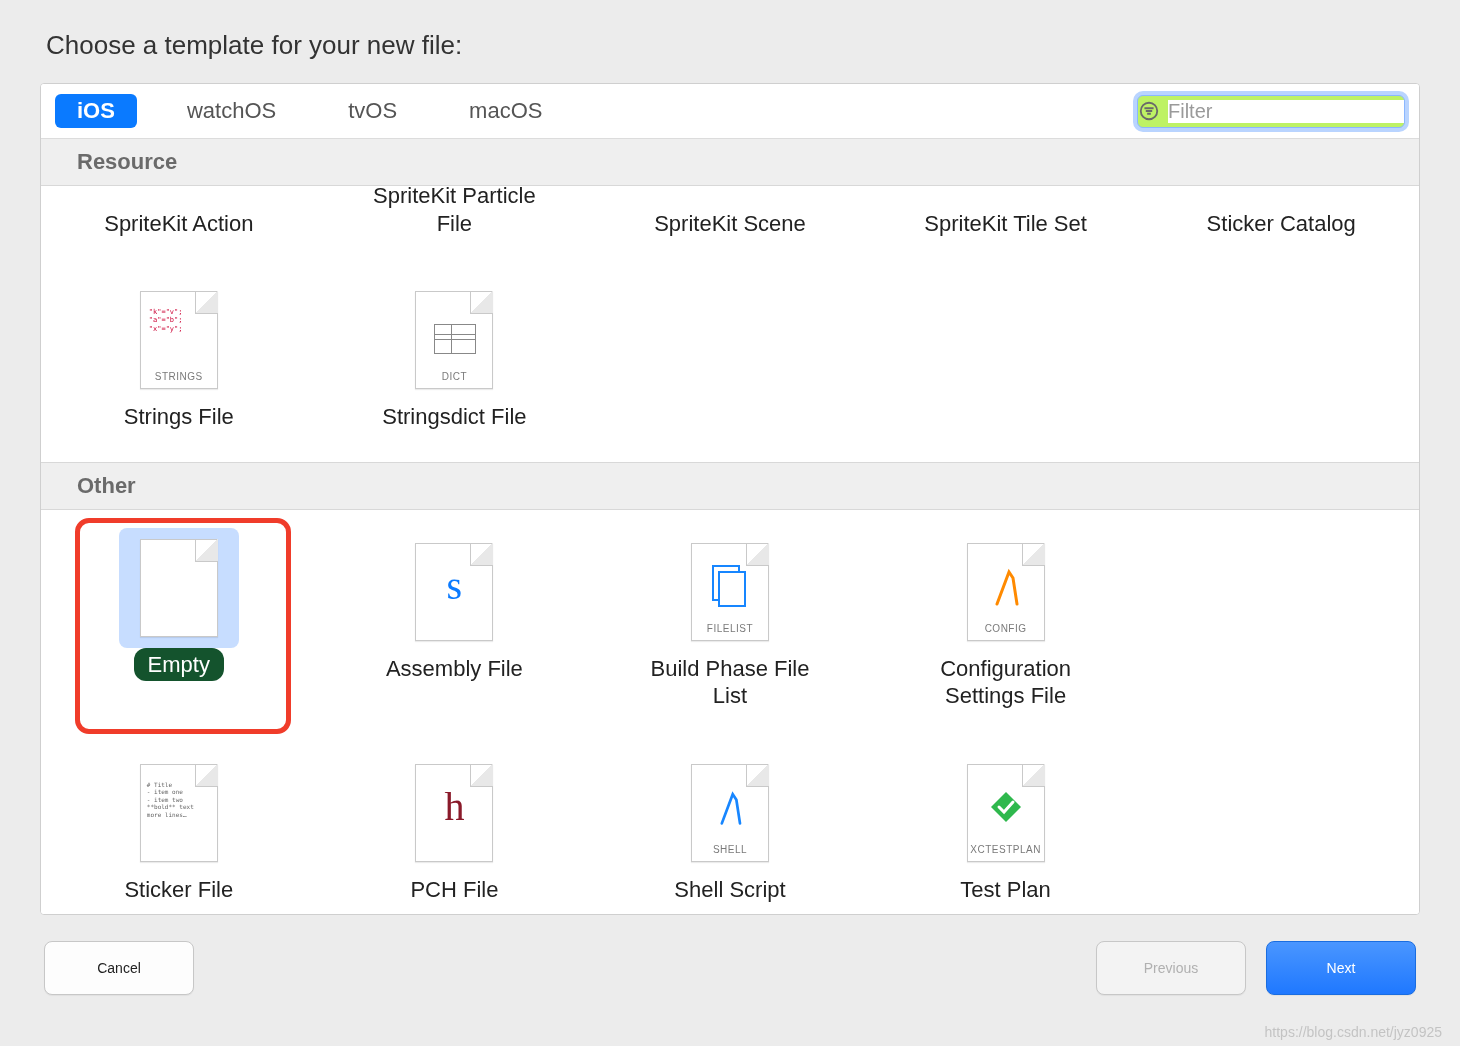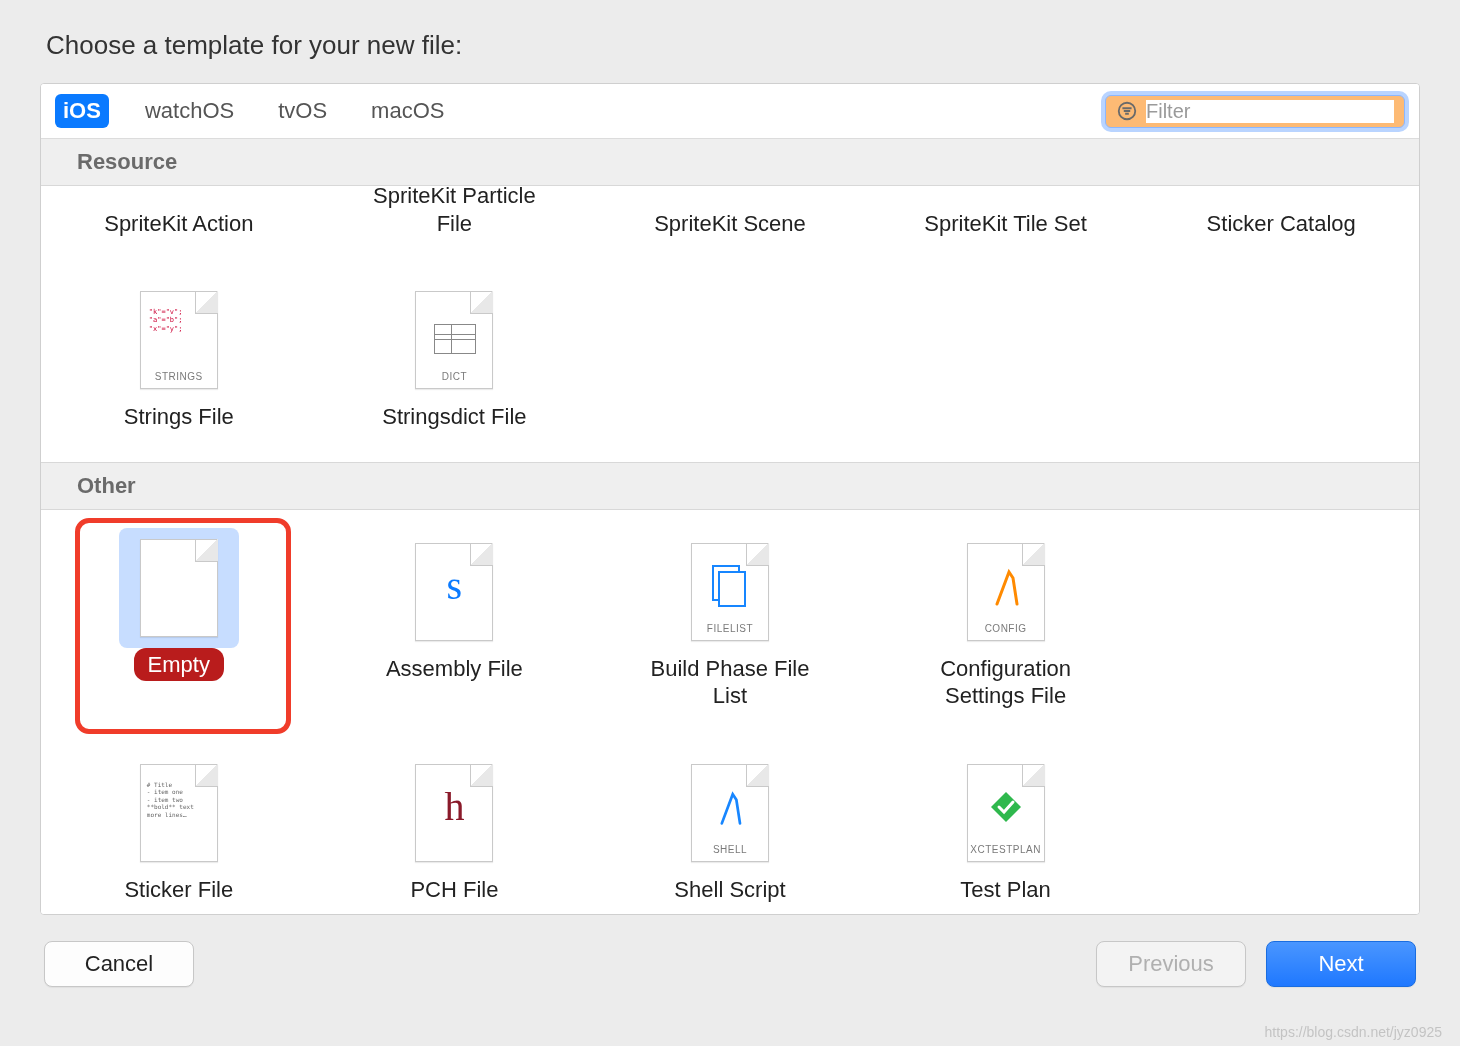--- a/index.html
+++ b/index.html
@@ -28,41 +28,41 @@
   .tabs-row {
     display: flex;
     align-items: center;
     padding: 10px 14px;
     border-bottom: 1px solid #dcdcdc;
     gap: 28px;
     background: #fff;
   }
   .tab {
     font-size: 22px;
-    padding: 4px 8px;
+    padding: 4px 22px;
     border-radius: 6px;
     color: #555;
     cursor: default;
     user-select: none;
   }
   .tab.active {
     background: #0a7aff;
     color: #fff;
     font-weight: 600;
   }
   .spacer { flex: 1; }
   .filter-wrap {
     display: flex;
     align-items: center;
-    width: 300px;
+    width: 268px;
     border: 1px solid #8bb7ff;
     box-shadow: 0 0 0 4px #b9d4ff;
     border-radius: 6px;
-    padding: 4px 10px;
-    background: #fdba74;
+    padding: 4px 0;
+    background: #bef264;
   }
   .filter-icon {
     width: 22px; height: 22px;
     color: #6a6a6a;
     margin-right: 8px;
     flex-shrink: 0;
   }
   .filter-input {
     border: none;
     outline: none;
@@ -126,21 +126,21 @@
   }
   .item-label {
     font-size: 22px;
     color: #222;
     padding: 3px 14px;
     border-radius: 12px;
     line-height: 1.25;
     max-width: 220px;
   }
   .item.selected .item-label {
-    background: #b91c1c;
+    background: #14532d;
     color: #fff;
   }
 
   
   .highlight-box {
     border: 5px solid #f03c2a;
     border-radius: 14px;
     padding: 6px 10px 6px 10px;
     position: absolute;
   }
@@ -220,22 +220,22 @@
   }
 
   
   .footer {
     display: flex;
     align-items: center;
     padding: 26px 4px 0 4px;
     gap: 20px;
   }
   .btn {
-    font-size: 22px;
-    padding: 9px 28px;
+    font-size: 14px;
+    padding: 18px 28px;
     border-radius: 8px;
     border: 1px solid #c7c7c7;
     background: #fdfdfd;
     color: #222;
     cursor: default;
     user-select: none;
     min-width: 150px;
     text-align: center;
     box-shadow: 0 1px 1px rgba(0,0,0,.05);
   }

